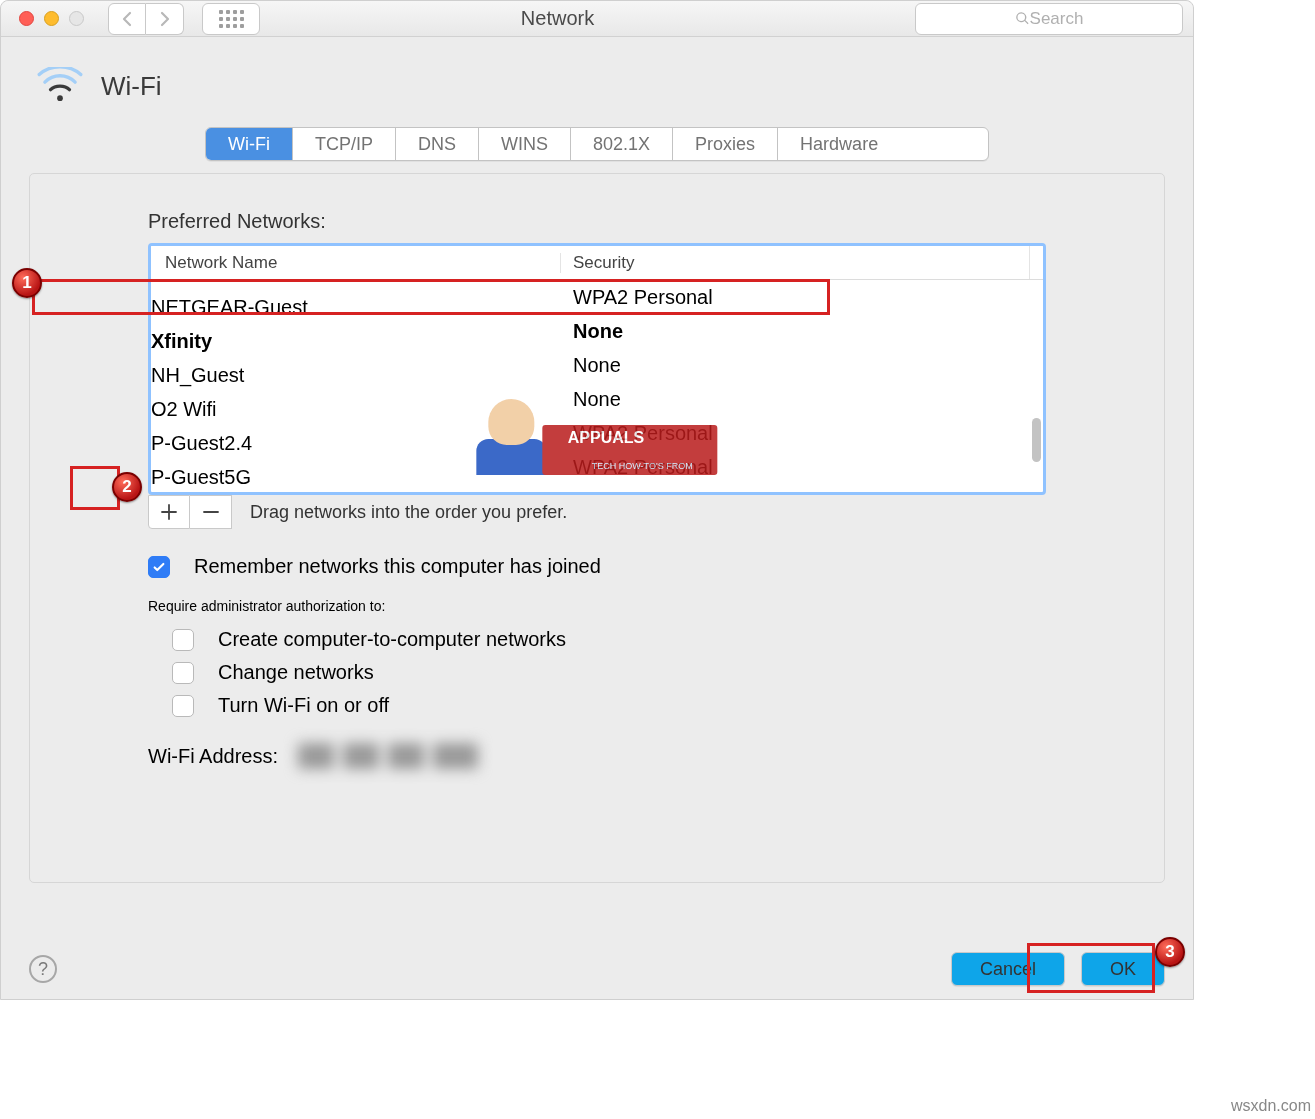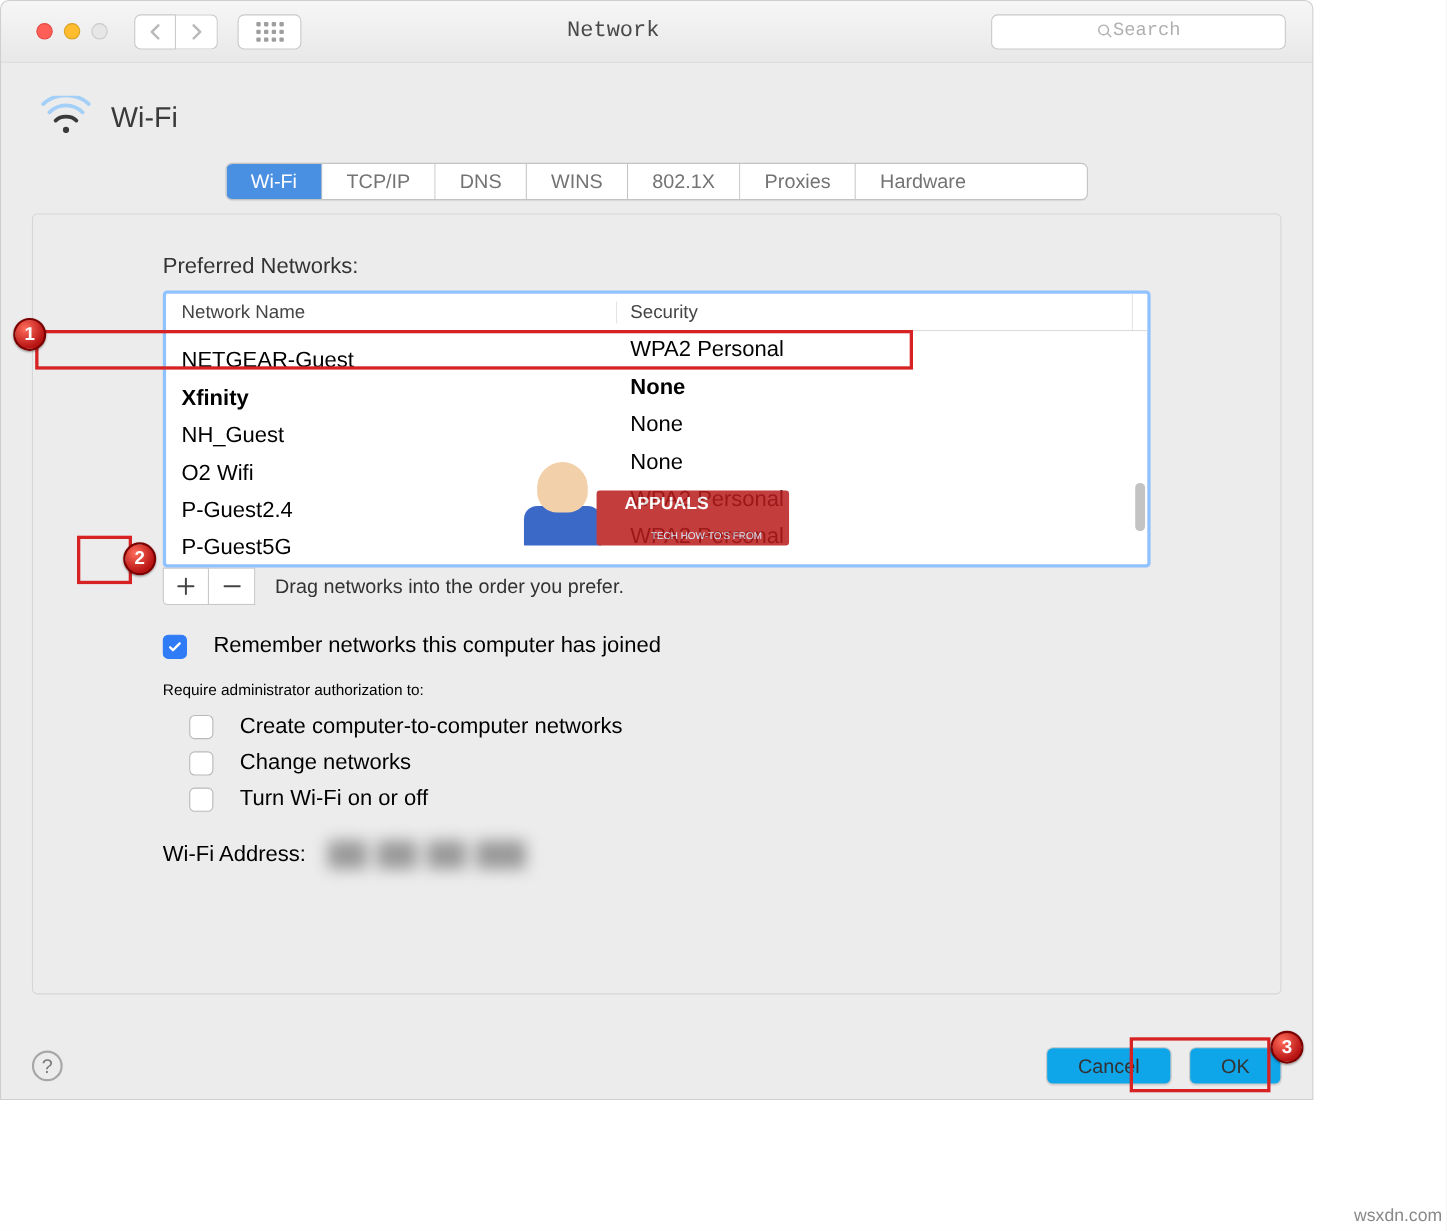--- a/index.html
+++ b/index.html
@@ -1,18 +1,18 @@
 <!DOCTYPE html>
 <html><head>
 <meta charset="utf-8">
 <style>
   * { box-sizing: border-box; margin: 0; padding: 0; }
   body { font-family: -apple-system, "Helvetica Neue", Helvetica, Arial, sans-serif; background: #fff; width: 1315px; height: 1119px; overflow: hidden; }
   .window { width: 1194px; height: 1000px; margin: 0; background: #ececec; border: 1px solid #cfcfcf; border-radius: 8px 8px 0 0; position: relative; }
-  .titlebar { height: 56px; background: linear-gradient(#f6f6f6,#e8e8e8); border-bottom: 1px solid #d1d1d1; display:flex; align-items:center; padding:0 24px; border-radius:8px 8px 0 0;font-family:Liberation Mono, monospace; }
+  .titlebar { height: 36px; background: linear-gradient(#f6f6f6,#e8e8e8); border-bottom: 1px solid #d1d1d1; display:flex; align-items:center; padding:0 10px; border-radius:8px 8px 0 0; }
   .traffic { display:flex; gap:10px; margin-left:8px; }
   .dot { width:15px; height:15px; border-radius:50%; }
   .dot.red { background:#ff5f57; border:1px solid #e24640;}
   .dot.yellow { background:#febc2e; border:1px solid #d8a020;}
   .dot.green { background:#e6e6e6; border:1px solid #c9c9c9;}
   .navbtns { display:flex; margin-left:24px; }
   .navbtn { width:38px; height:32px; background:#fff; border:1px solid #c9c9c9; display:flex; align-items:center; justify-content:center; font-size:18px; color:#b8b8b8; }
   .navbtn:first-child{border-radius:6px 0 0 6px;}
   .navbtn:last-child{border-radius:0 6px 6px 0; border-left:none;}
   .gridbtn { width:58px; height:32px; background:#fff; border:1px solid #c9c9c9; border-radius:6px; margin-left:18px; display:flex; align-items:center; justify-content:center; }
@@ -31,21 +31,21 @@
   .tab.active{background:#4a90e2; color:#fff;}
   .panel { background:#ececec; border:1px solid #d6d6d6; border-radius:5px; padding:36px 118px 20px 118px; min-height:710px; position:relative;}
   .field-label{font-size:20px; color:#333; margin-bottom:10px;}
   .tablewrap{border:3px solid #8fc2ff; border-radius:4px; background:#fff; height:252px; position:relative; overflow:hidden;}
   .tablehead{display:flex; background:#fff; border-bottom:1px solid #dcdcdc; height:34px; align-items:center; position:relative;}
   .tablehead .col1{width:410px; padding-left:14px; font-size:17px; color:#444; border-right:1px solid #e4e4e4;}
   .tablehead .col2{flex:1; padding-left:12px; font-size:17px; color:#444;}
   .tablehead .endcol{width:14px; border-left:1px solid #e4e4e4; height:100%;}
   .rows{}
   .row{display:flex; height:34px; align-items:center; font-size:20px; position:relative;}
-  .row .c1{width:410px; padding-left:14px;margin-top:20px;}
+  .row .c1{width:410px; margin-top:20px;}
   .row .c2{flex:1; padding-left:12px;}
   .scrollthumb{position:absolute; right:2px; top:172px; width:9px; height:44px; background:#c3c3c3; border-radius:5px;}
   .addremove{display:flex; margin-top:-1px;}
   .sqbtn{width:42px; height:34px; background:#fff; border:1px solid #c9c9c9; display:flex; align-items:center; justify-content:center; font-size:22px; color:#444; cursor:pointer;}
   .sqbtn:first-child{border-radius:0 0 0 4px;}
   .sqbtn:nth-child(2){border-left:none; border-radius:0;}
   .draghint{display:inline-block; margin-left:18px; font-size:18px; color:#333; vertical-align:middle; line-height:34px;}
   .addremove-row{display:flex; align-items:center;}
   .checkbox-row{display:flex; align-items:center; gap:24px; margin-top:26px;}
   .cb{width:22px; height:22px; border:1px solid #b9b9b9; border-radius:5px; background:#fff; display:flex; align-items:center; justify-content:center; flex:none;}

